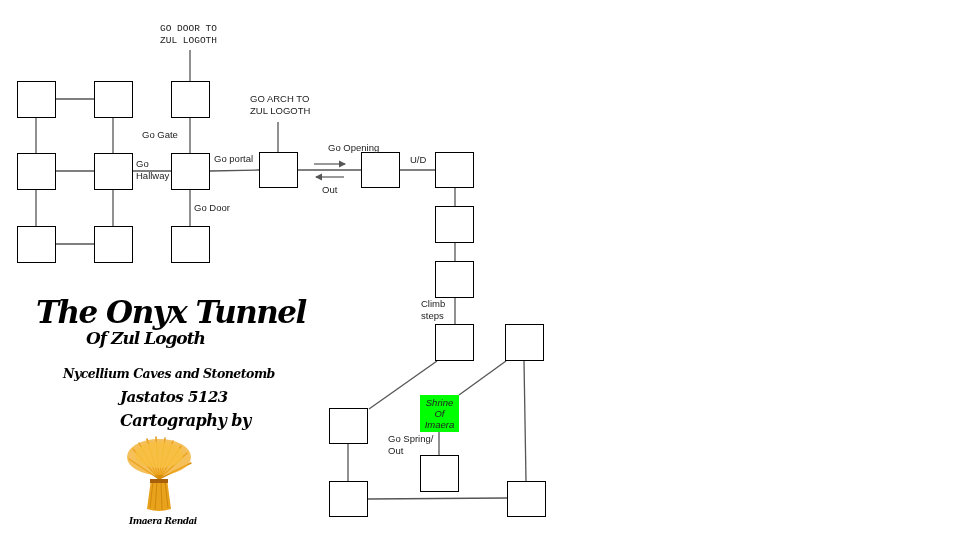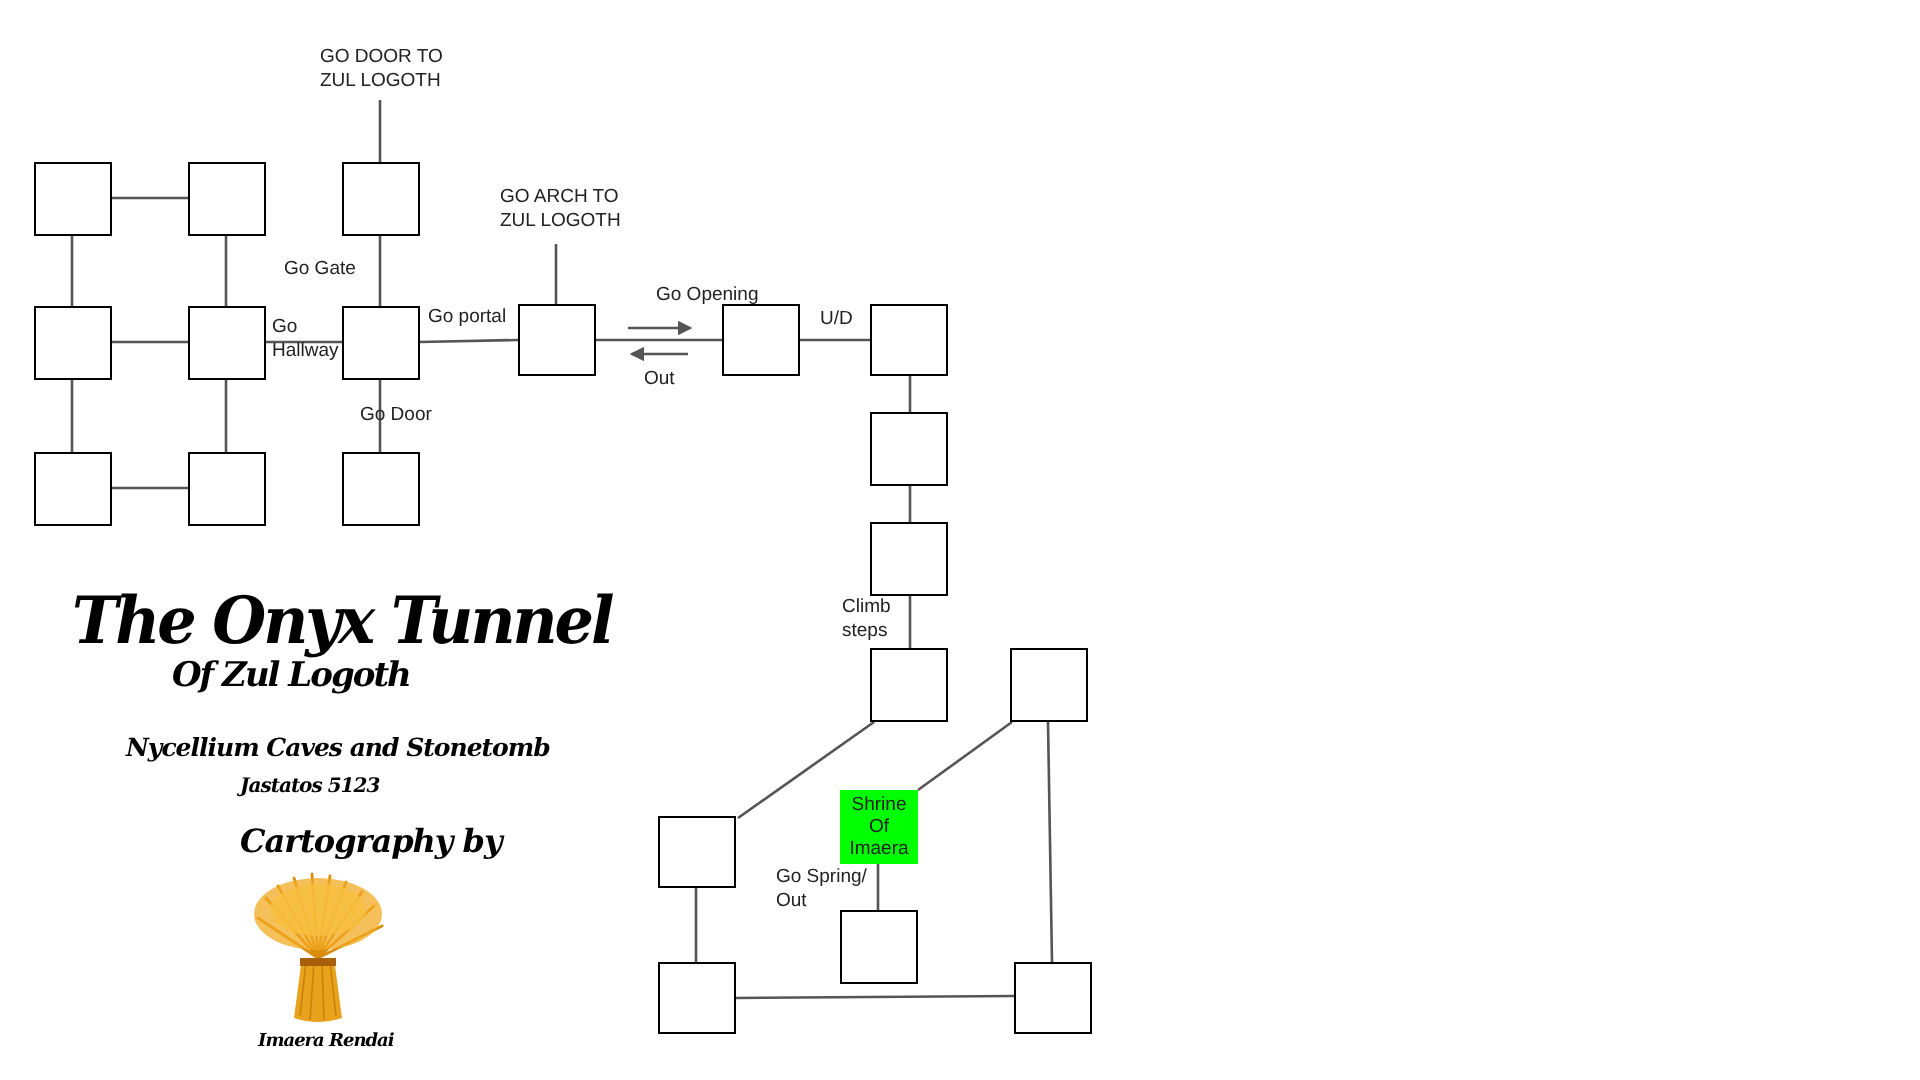--- a/index.html
+++ b/index.html
@@ -1,27 +1,27 @@
 <!DOCTYPE html>
 <html><head>
   <meta charset="utf-8">
   <style>
     html, body { margin: 0; padding: 0; background: #ffffff; }
     body { width: 960px; height: 540px; position: relative; overflow: hidden; font-family: "Liberation Sans", sans-serif; }
     #canvas { position: absolute; left: 0; top: 0; width: 960px; height: 540px; }
     .room { position: absolute; box-sizing: border-box; border: 1.5px solid #000; background: #fff; }
     .room.green { background: #00ff00; border: none; }
-    .room-label { position: absolute; left: 0; right: 0; top: 2px; text-align: center; font-size: 9.5px; line-height: 11px; color: #222; white-space: pre-line; }
+    .room-label { position: absolute; left: 0; right: 0; top: 2px; text-align: center; font-size: 9.5px; line-height: 11px; color: #222; white-space: pre-line; font-style: italic; }
     .lbl { position: absolute; font-size: 9.5px; line-height: 12px; color: #222; white-space: pre-line; }
     svg.lines { position: absolute; left: 0; top: 0; }
     .title { position: absolute; font-family: "DejaVu Serif", serif; font-style: italic; font-weight: bold; color: #000; white-space: nowrap; letter-spacing: -0.5px; }
     #t1 { left: 36px; top: 293px; font-size: 31px; transform: scaleY(1.05); letter-spacing: -1.5px; }
     #t2 { left: 86px; top: 328px; font-size: 17px; letter-spacing: -1px; }
     #t3 { left: 63px; top: 366px; font-size: 12.5px; }
-    #t4 { left: 120px; top: 388px; font-size: 10px; }
+    #t4 { left: 120px; top: 388px; font-size: 15px; }
     #t5 { left: 120px; top: 411px; font-size: 16px; }
     #t6 { left: 129px; top: 516px; font-size: 9px; }
     .sheaf { position: absolute; left: 123px; top: 435px; width: 72px; height: 78px; }
   </style>
 </head>
 <body>
 
 <div id="canvas">
   <svg class="lines" id="lines" width="960" height="540">
     <defs>
@@ -77,29 +77,29 @@
         <div class="room-label">Shrine
 Of
 Imaera</div>
       </div>
       <div class="room" style="left: 329px; top: 408px; width: 39px; height: 36px;"></div>
       <div class="room" style="left: 420px; top: 455px; width: 39px; height: 37px;"></div>
       <div class="room" style="left: 329px; top: 481px; width: 39px; height: 36px;"></div>
       <div class="room" style="left: 507px; top: 481px; width: 39px; height: 36px;"></div>
     </div>
   <div id="labels">
-      <div class="lbl" style="left: 160px; top: 23px;">GO DOOR TO
+      <div class="lbl" style="left: 160px; top: 23px; font-family: Liberation Mono, monospace;">GO DOOR TO
 ZUL LOGOTH</div>
       <div class="lbl" style="left: 250px; top: 93px;">GO ARCH TO
 ZUL LOGOTH</div>
       <div class="lbl" style="left: 142px; top: 129px;">Go Gate</div>
       <div class="lbl" style="left: 136px; top: 158px;">  Go
 Hallway</div>
       <div class="lbl" style="left: 214px; top: 153px;">Go portal</div>
-      <div class="lbl" style="left: 180px; top: 202px;">Go Door</div>
+      <div class="lbl" style="left: 194px; top: 202px;">Go Door</div>
       <div class="lbl" style="left: 304px; top: 142px; margin-left: 24px;">Go Opening</div>
       <div class="lbl" style="left: 322px; top: 184px;">Out</div>
       <div class="lbl" style="left: 410px; top: 154px;">U/D</div>
       <div class="lbl" style="left: 421px; top: 298px;">Climb
 steps</div>
       <div class="lbl" style="left: 388px; top: 433px;">Go Spring/
     Out</div>
     </div>
 </div>
 

